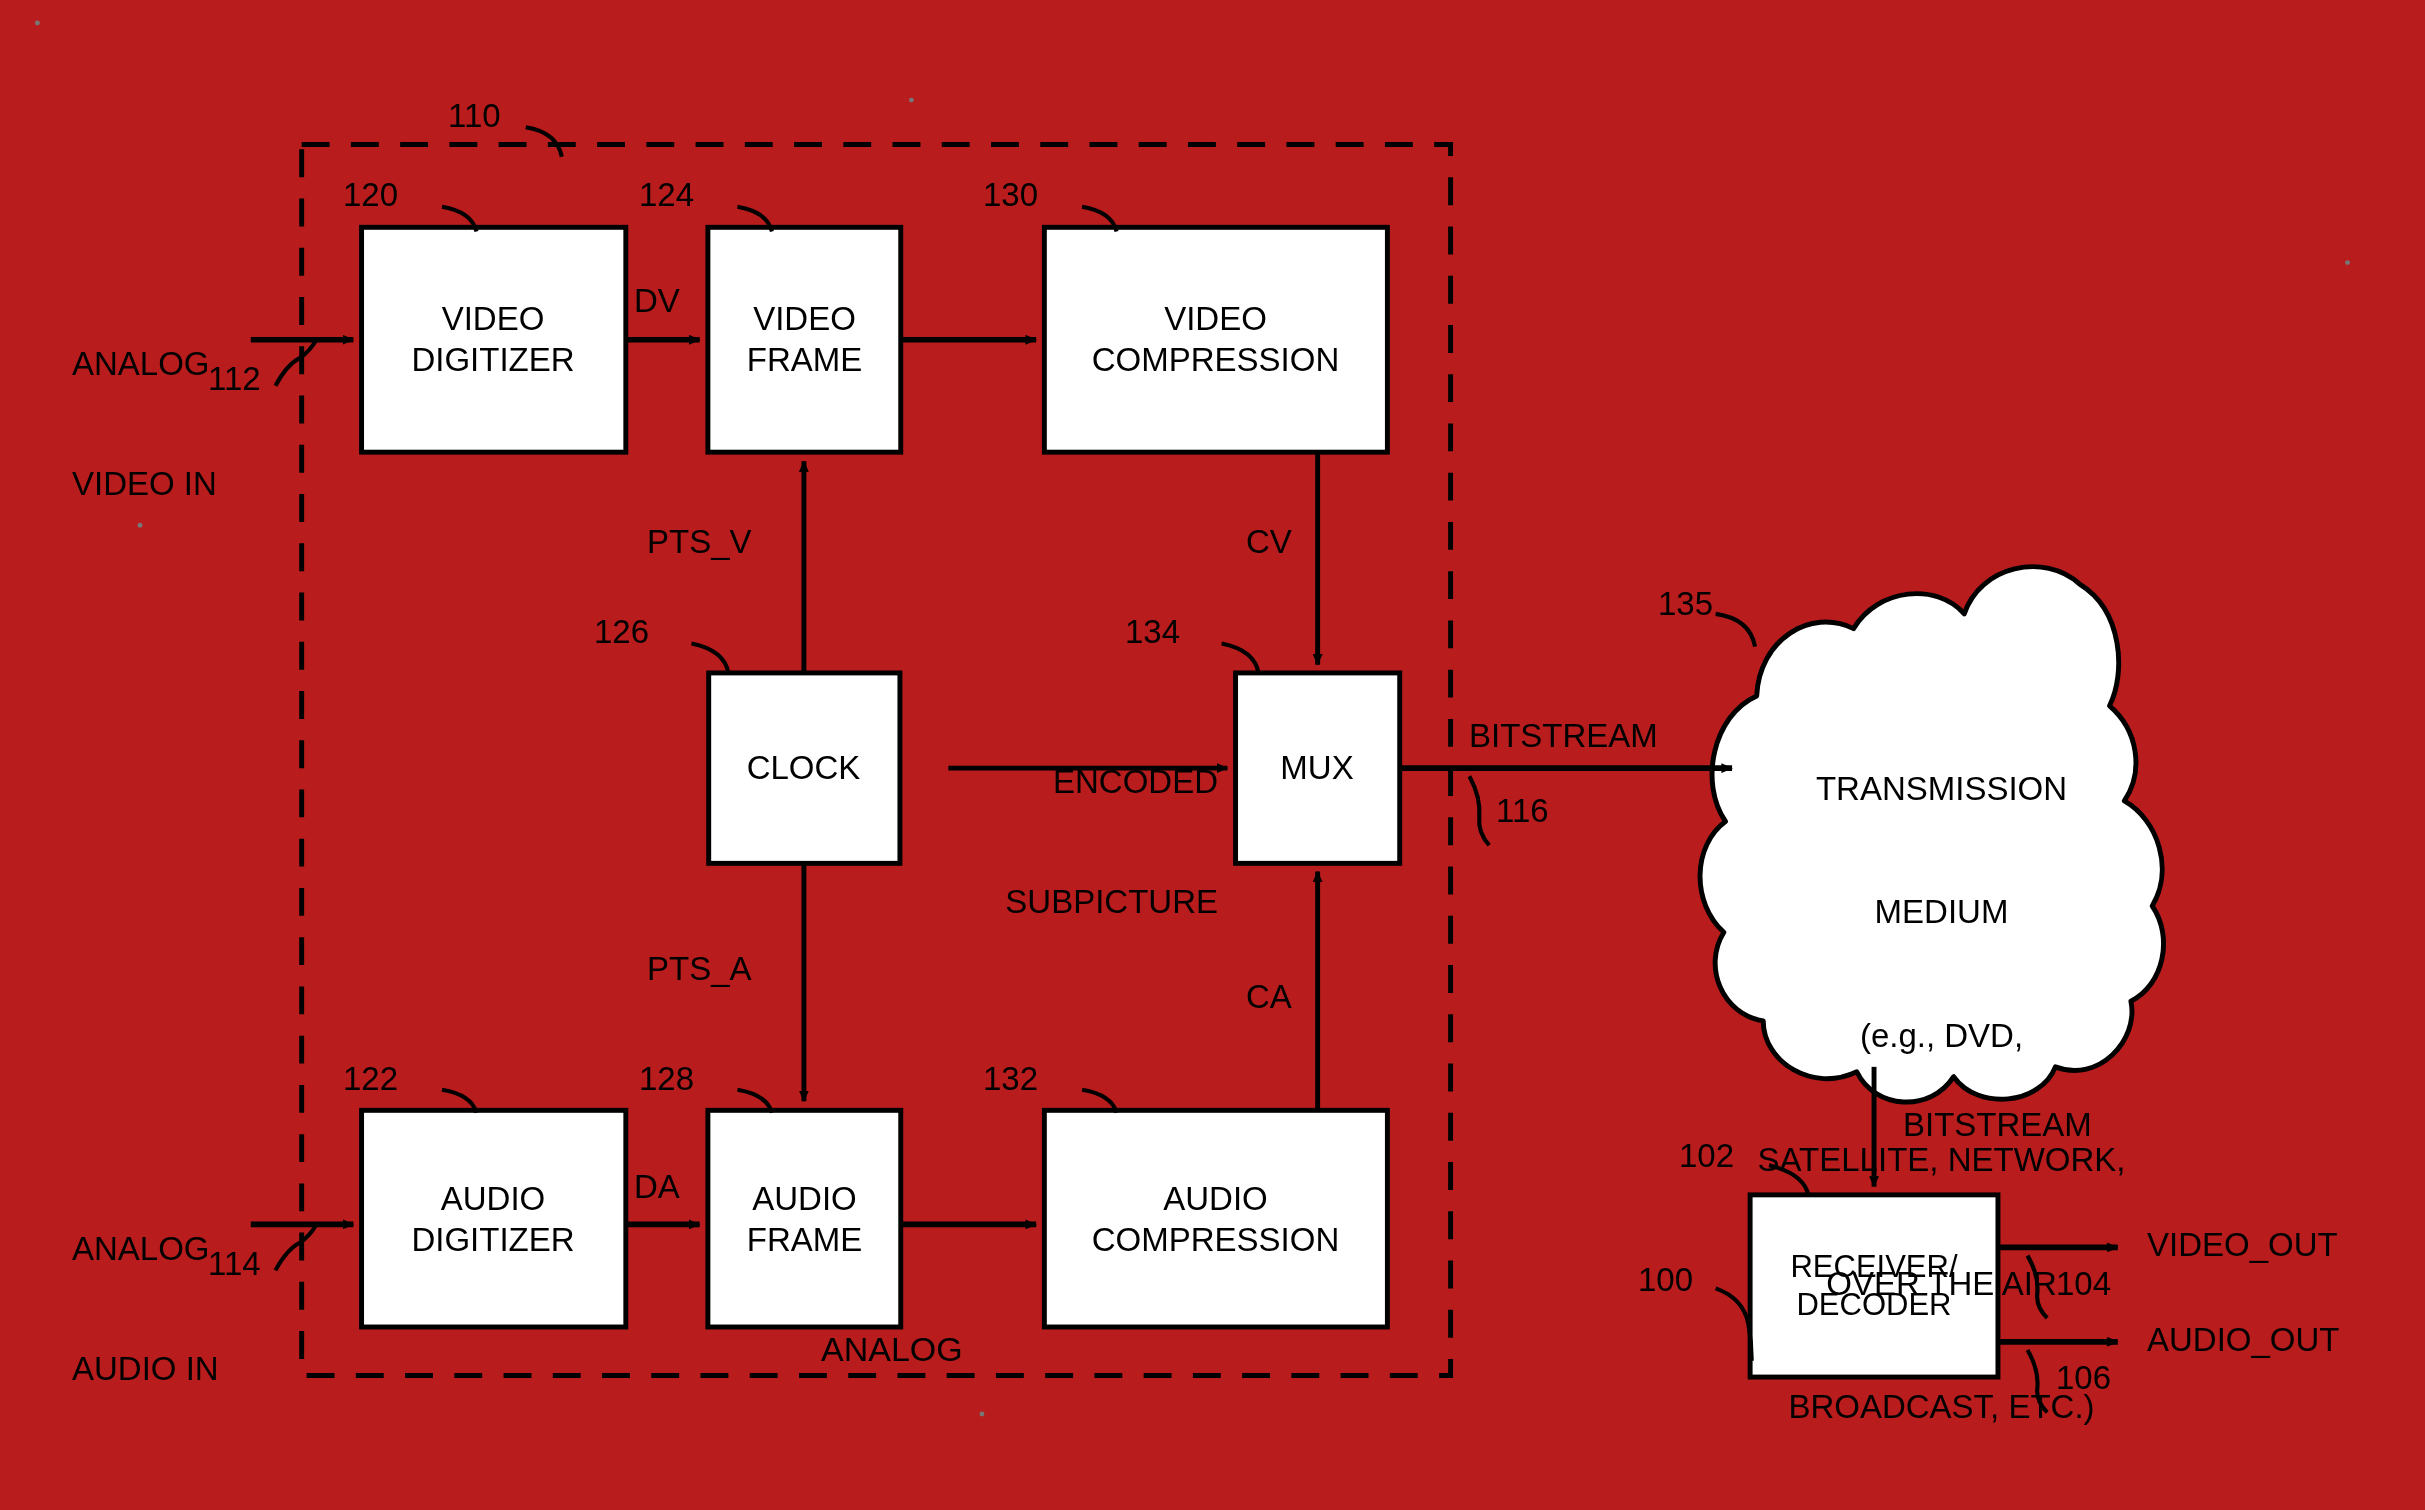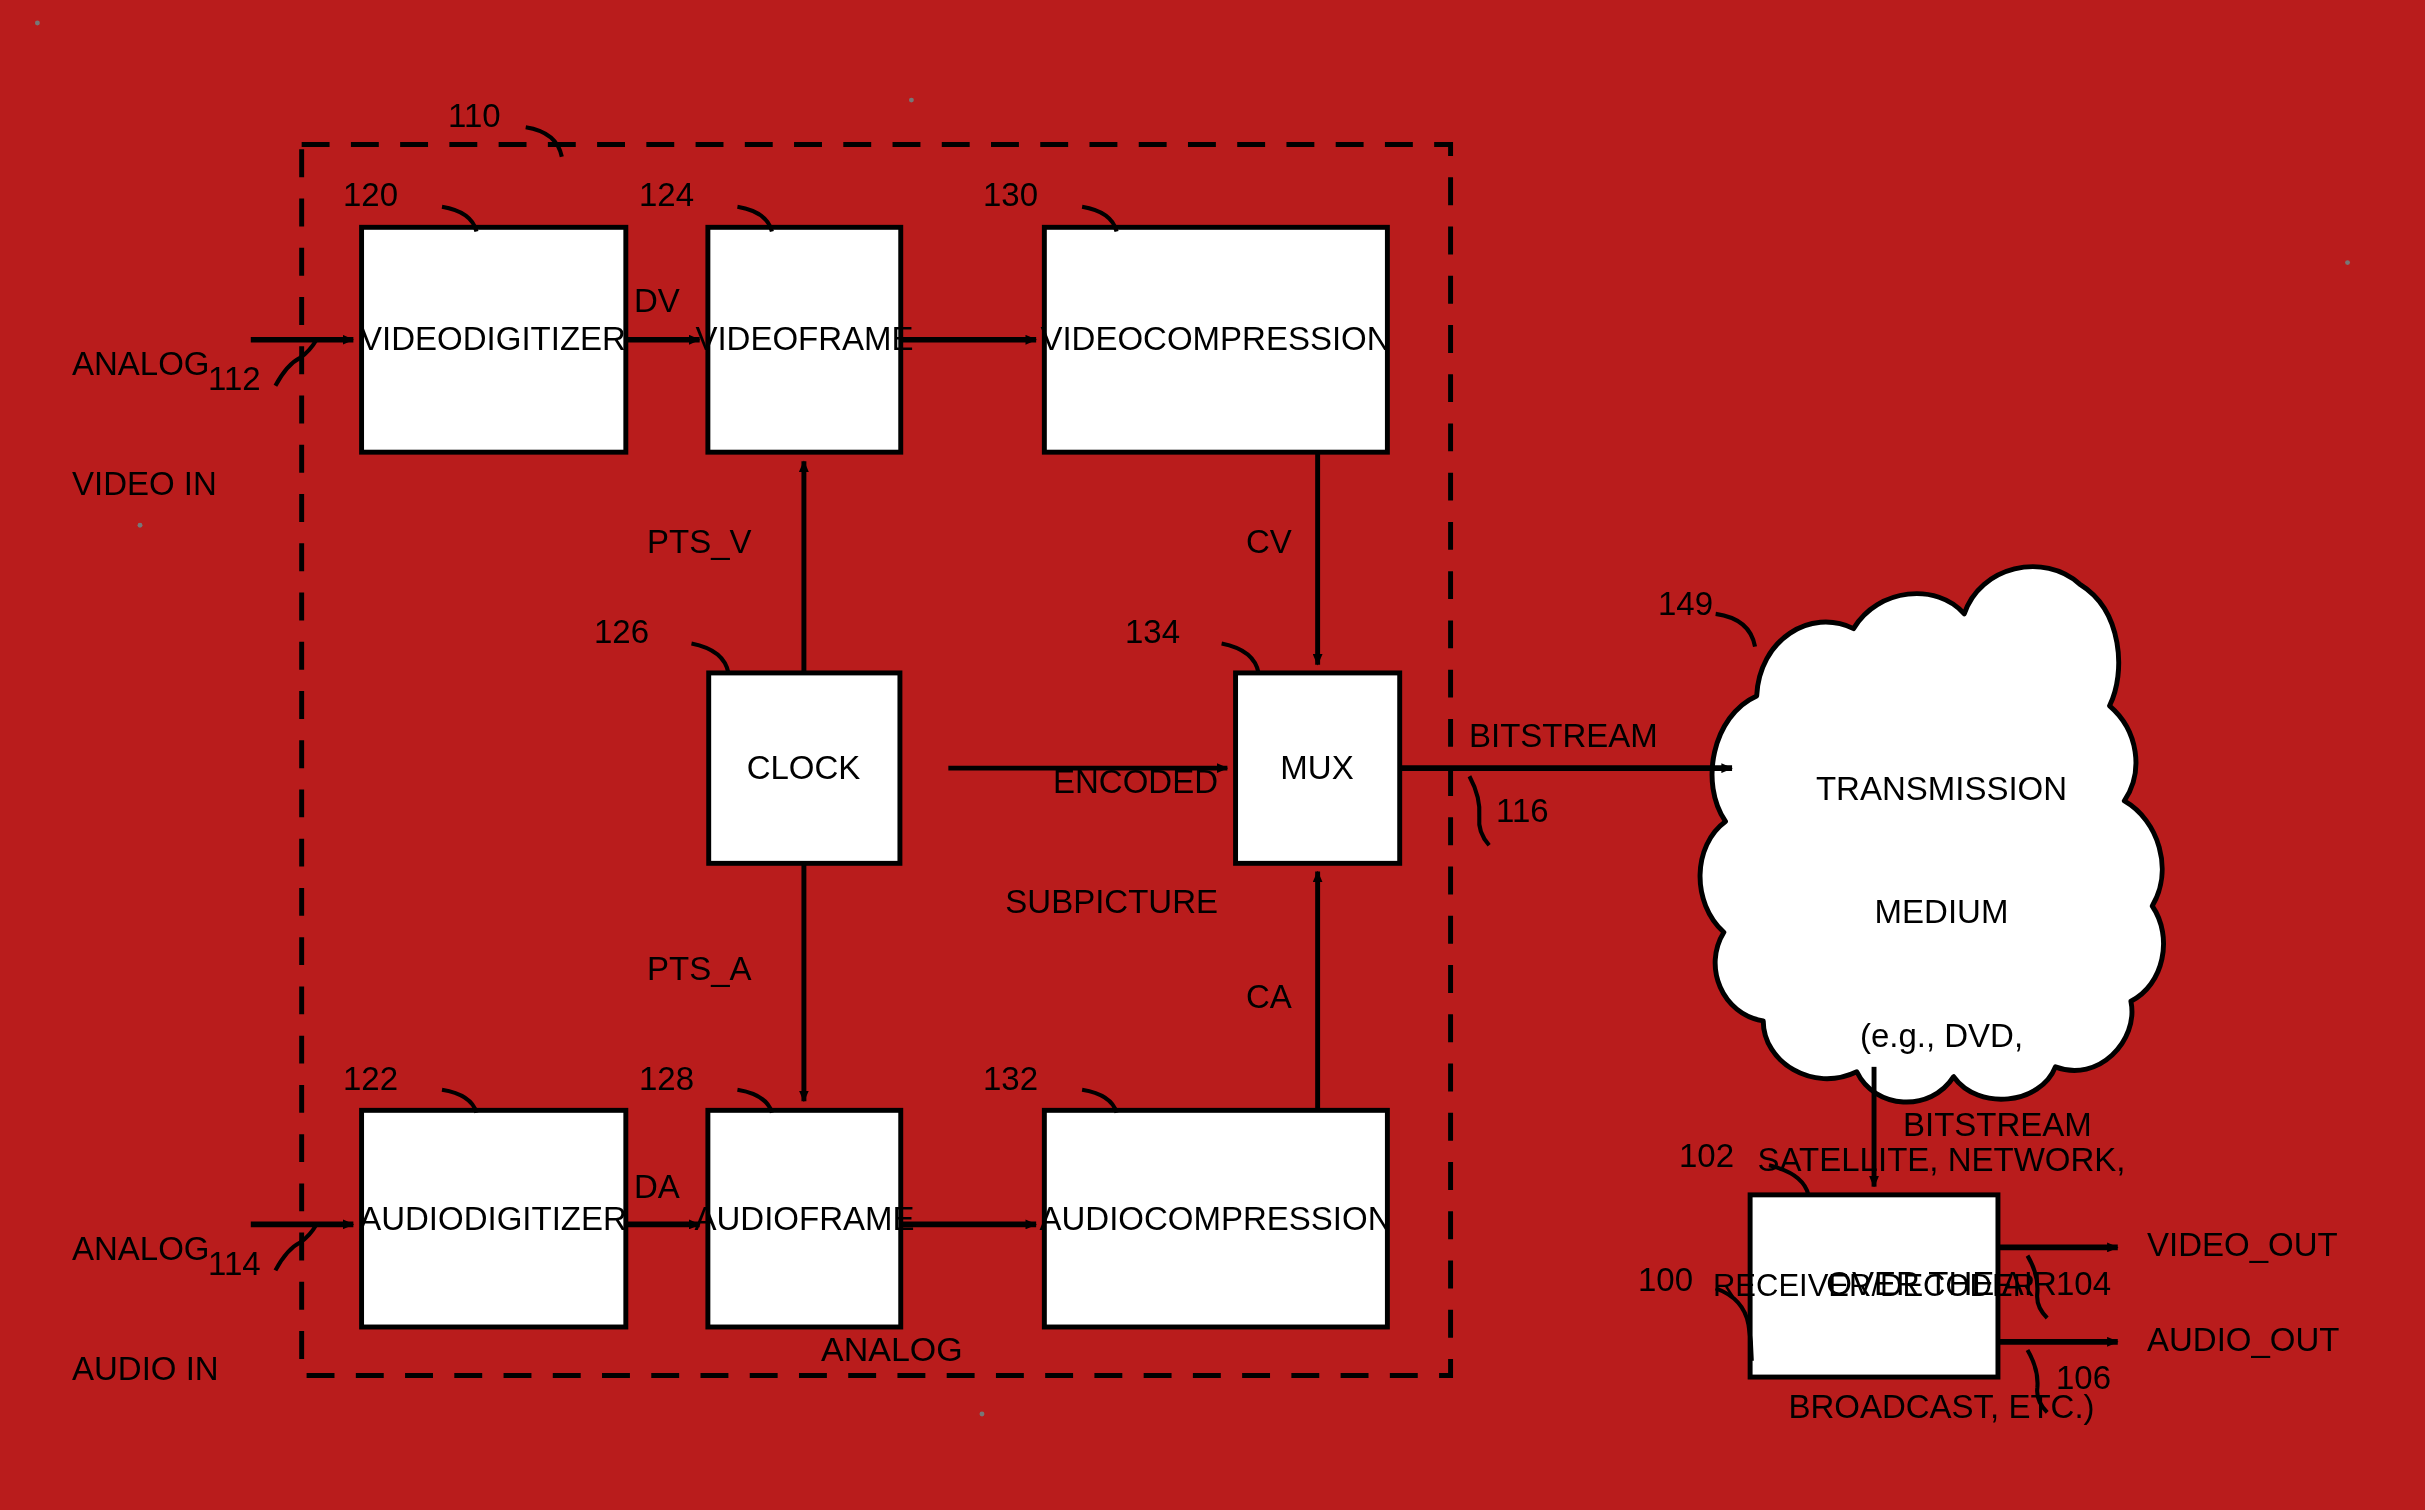--- a/index.html
+++ b/index.html
@@ -27,21 +27,21 @@
     font-family: "Liberation Sans", sans-serif;
     color: #000;
     white-space: pre;
     line-height: 1.12;
     letter-spacing: 0px;
   }
   
   .blocktext {
     position: absolute;
     display: flex;
-    flex-direction: row;
+    flex-direction: column;
     align-items: center;
     justify-content: center;
     text-align: center;
     font-size: 33px;
     line-height: 1.22;
   }
   
   .ref {
     font-size: 33px;
   }
@@ -160,21 +160,21 @@
 
   <div class="lbl ref" style="left:448px; top:98px;">110</div>
   <div class="lbl ref" style="left:343px; top:177px;">120</div>
   <div class="lbl ref" style="left:639px; top:177px;">124</div>
   <div class="lbl ref" style="left:983px; top:177px;">130</div>
   <div class="lbl ref" style="left:594px; top:614px;">126</div>
   <div class="lbl ref" style="left:1125px; top:614px;">134</div>
   <div class="lbl ref" style="left:343px; top:1061px;">122</div>
   <div class="lbl ref" style="left:639px; top:1061px;">128</div>
   <div class="lbl ref" style="left:983px; top:1061px;">132</div>
-  <div class="lbl ref" style="left:1658px; top:586px;">149</div>
+  <div class="lbl ref" style="left:1658px; top:586px;">135</div>
   <div class="lbl ref" style="left:1679px; top:1138px;">102</div>
   <div class="lbl ref" style="left:1638px; top:1262px;">100</div>
   <div class="lbl ref" style="left:2056px; top:1266px;">104</div>
   <div class="lbl ref" style="left:2056px; top:1360px;">106</div>
   <div class="lbl ref" style="left:1496px; top:793px;">116</div>
   <div class="lbl ref" style="left:208px; top:361px;">112</div>
   <div class="lbl ref" style="left:208px; top:1246px;">114</div>
 
   <div class="blocktext" style="left:361px; top:227px; width:264px; height:225px;">
     <span>VIDEO</span>

